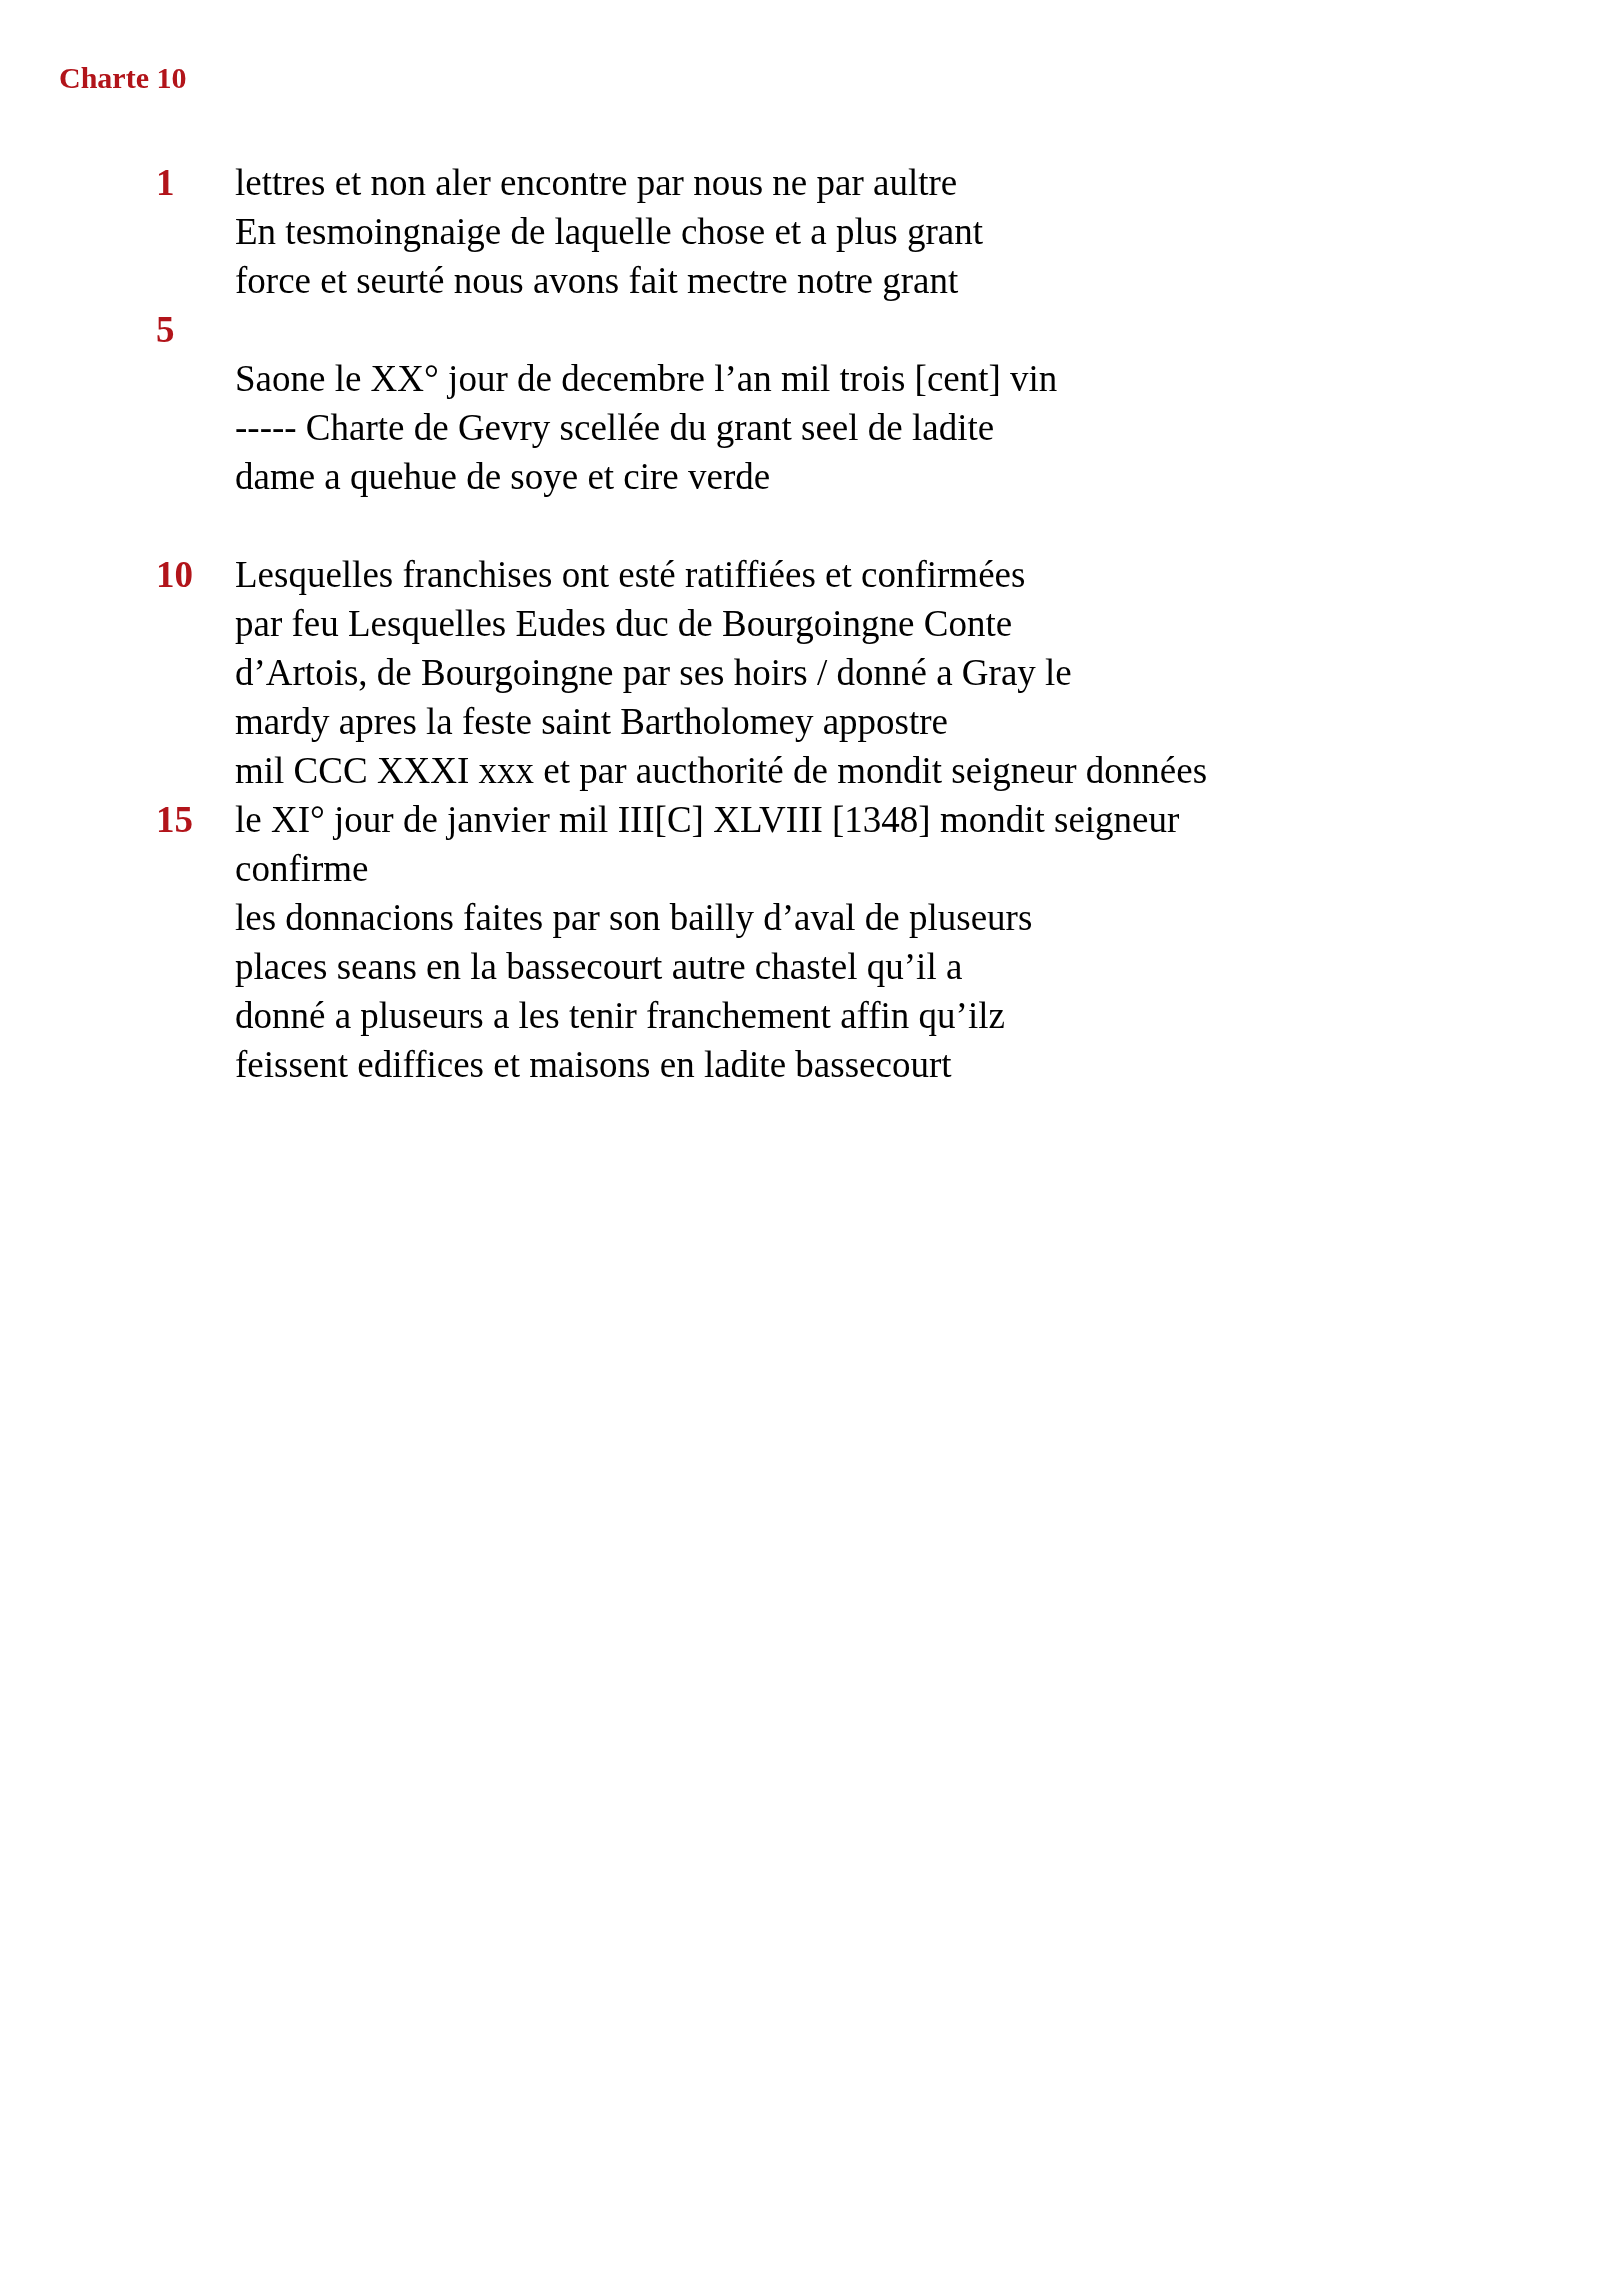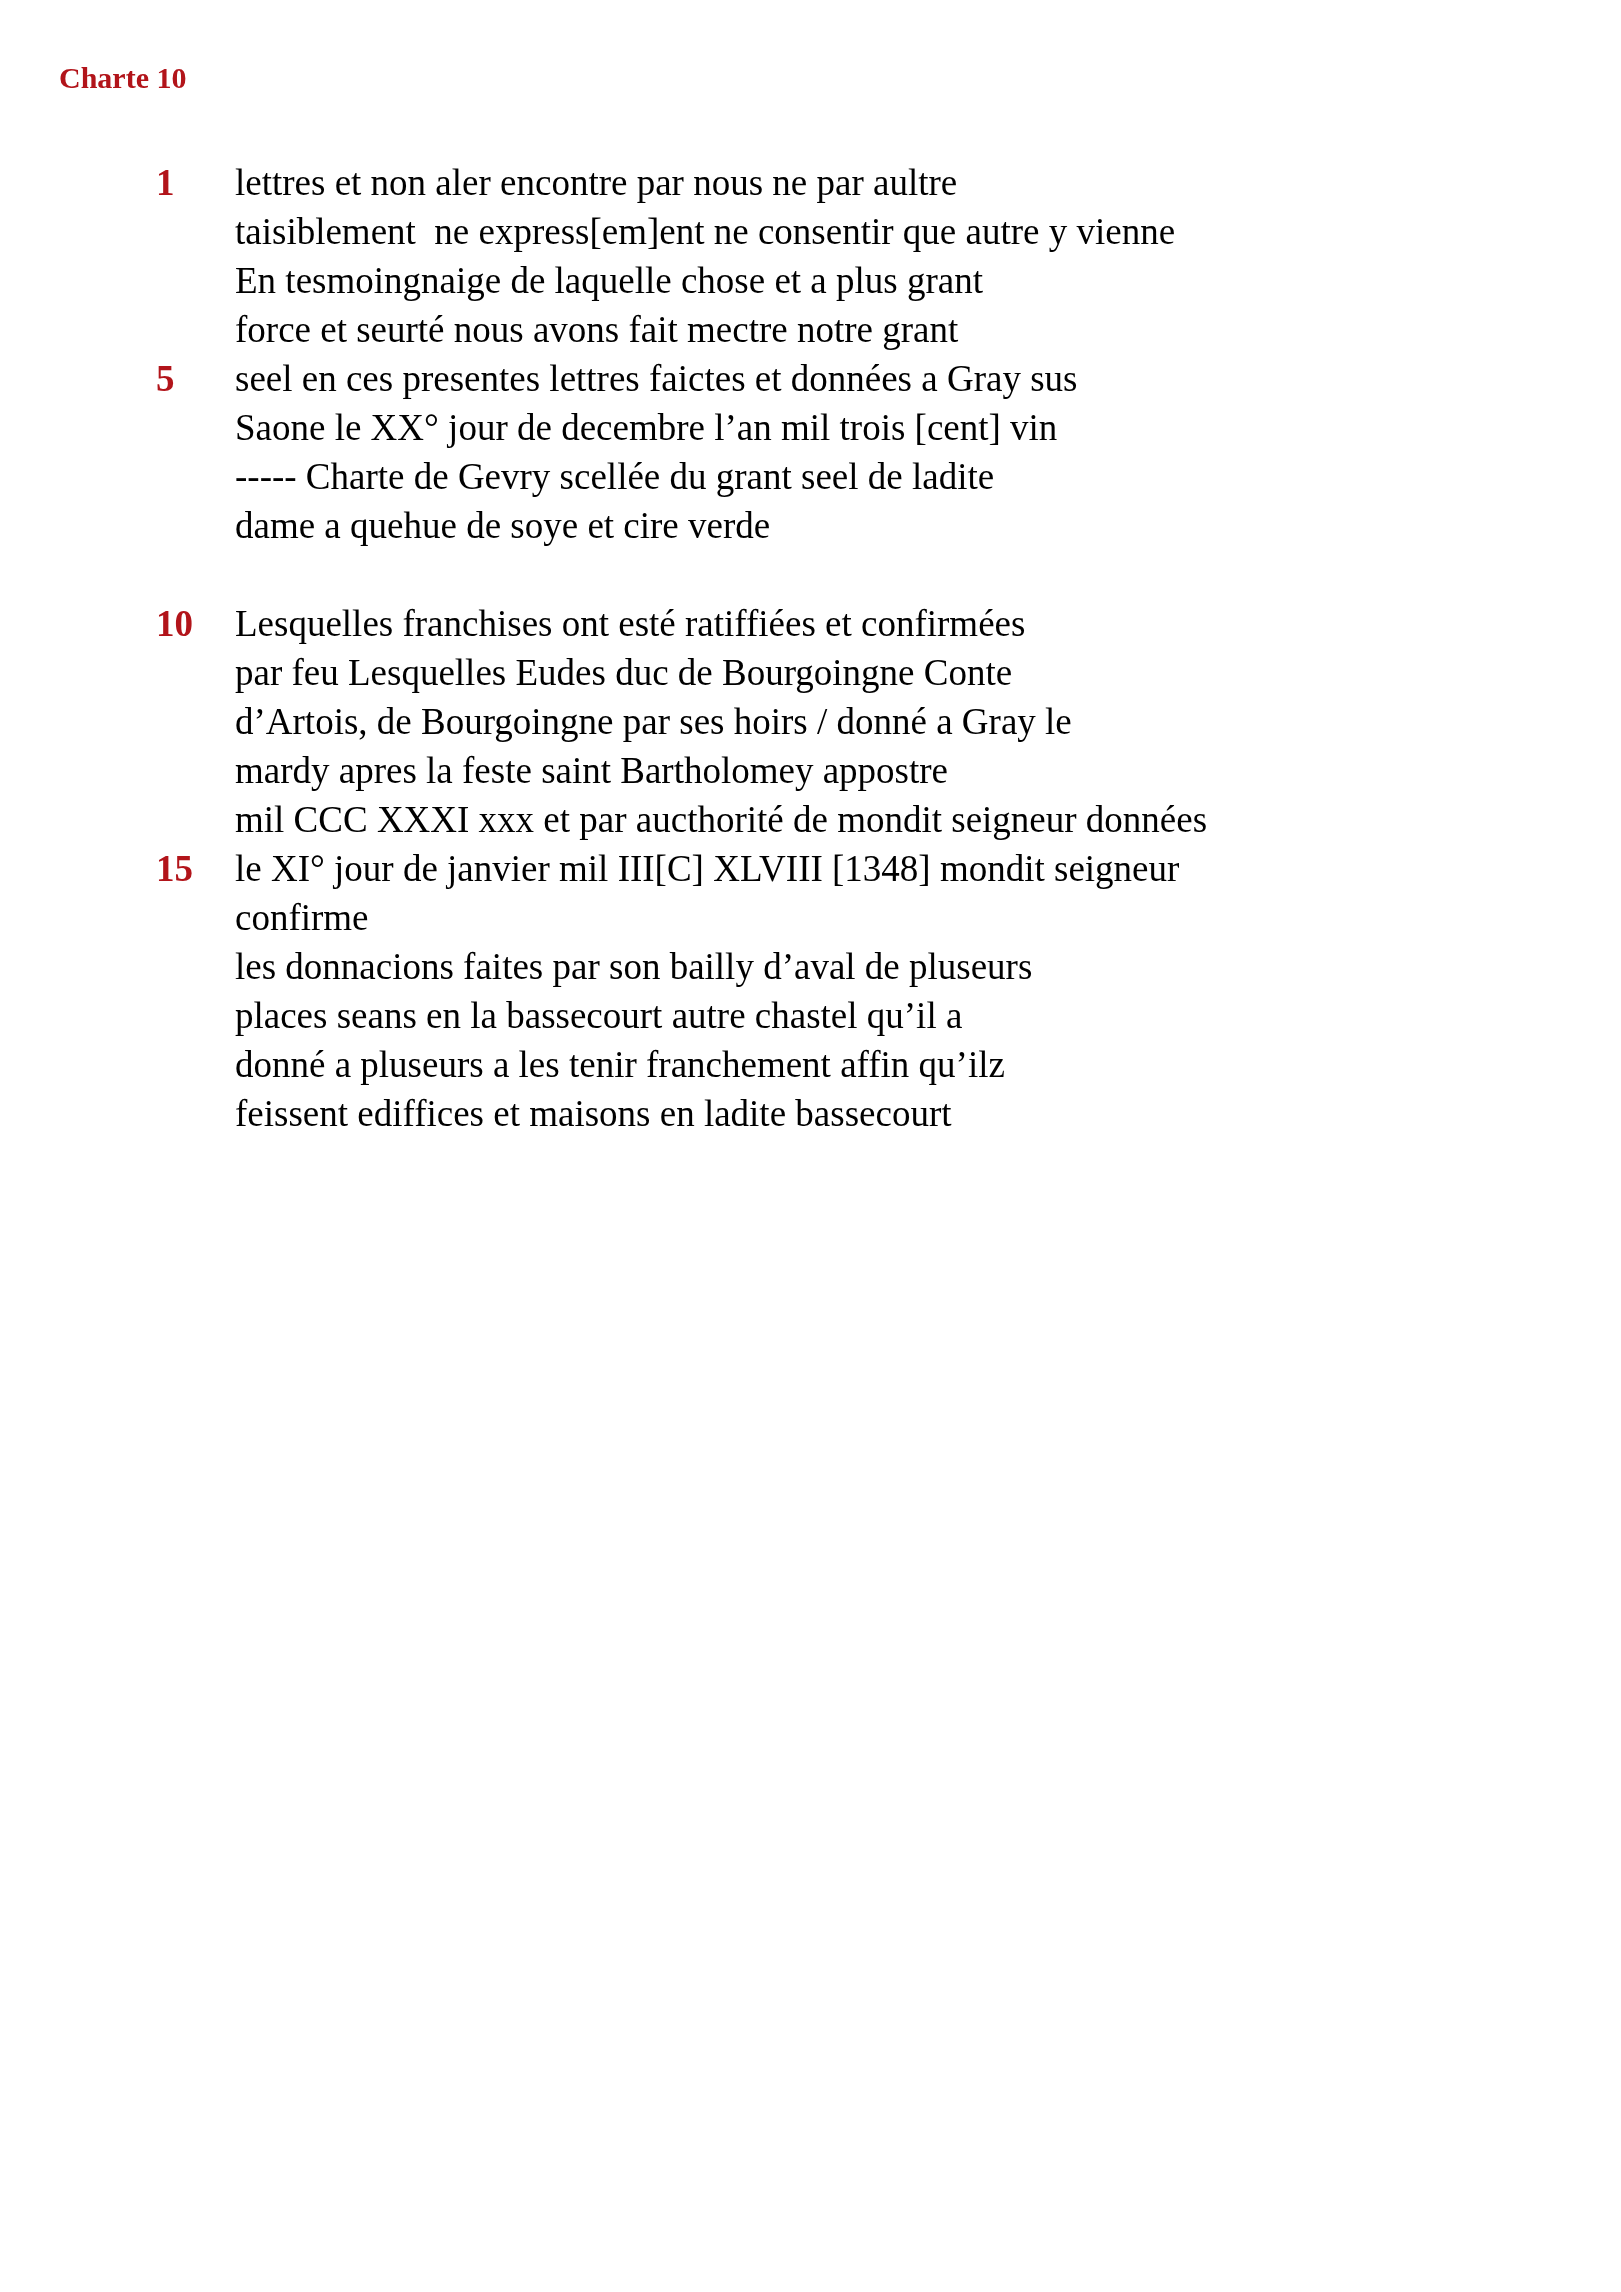--- a/index.html
+++ b/index.html
@@ -64,33 +64,28 @@
 
 <div class="transcription">
 
   <div class="paragraph">
     <div class="line">
       <span class="line-number">1</span>
       <span class="line-text">lettres et non aler encontre par nous ne par aultre</span>
     </div>
     <div class="line">
       <span class="line-number"></span>
-      <span class="line-text">taisiblement  ne express[em]ent ne consentir que autre y vienne</span>
-    </div>
-    <div class="line">
-      <span class="line-number"></span>
       <span class="line-text">En tesmoingnaige de laquelle chose et a plus grant</span>
     </div>
     <div class="line">
       <span class="line-number"></span>
       <span class="line-text">force et seurté nous avons fait mectre notre grant</span>
     </div>
     <div class="line">
       <span class="line-number">5</span>
-      <span class="line-text">seel en ces presentes lettres faictes et données a Gray sus</span>
     </div>
     <div class="line">
       <span class="line-number"></span>
       <span class="line-text">Saone le XX° jour de decembre l’an mil trois [cent] vin</span>
     </div>
     <div class="line">
       <span class="line-number"></span>
       <span class="line-text">----- Charte de Gevry scellée du grant seel de ladite</span>
     </div>
     <div class="line">

